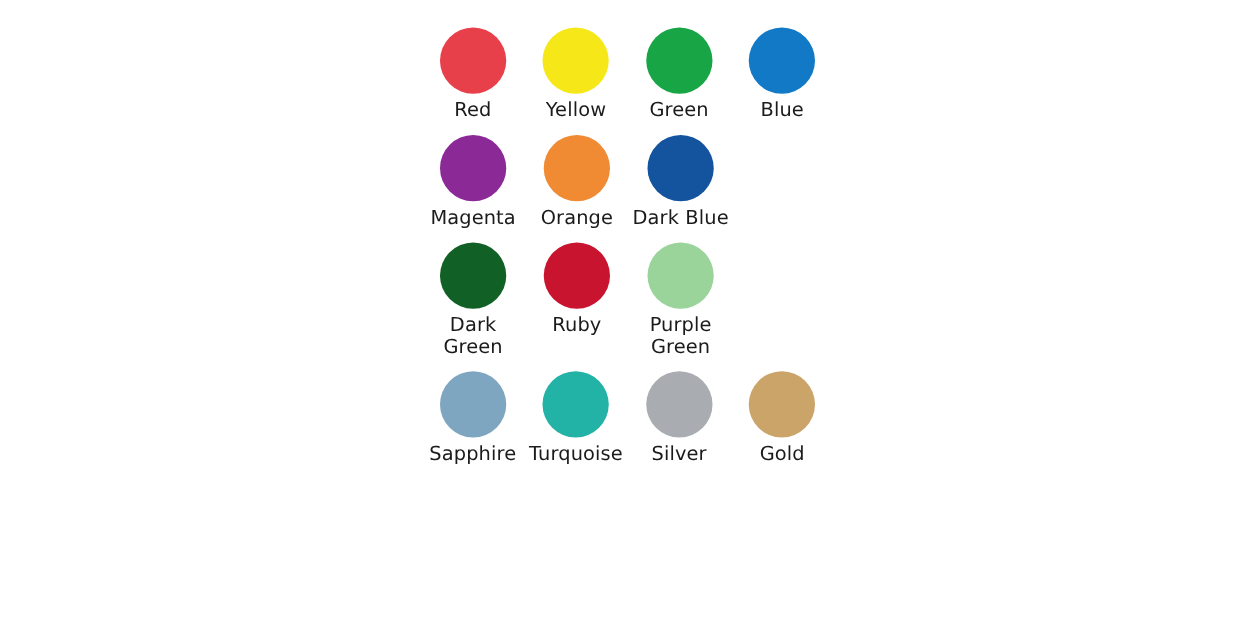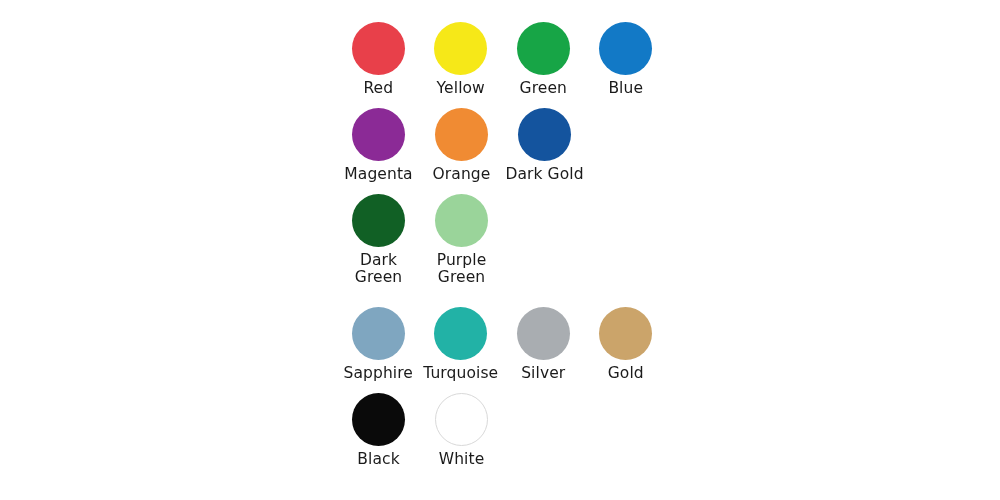--- a/index.html
+++ b/index.html
@@ -59,21 +59,21 @@
     font-size: 15.5px;
     line-height: 17px;
     color: #1b1b1b;
     text-align: center;
     letter-spacing: 0.1px;
     white-space: pre-line;
     font-family: "DejaVu Sans", sans-serif;
   }
 
   .row-gap-normal { margin-bottom: 11px; }
-  .row-gap-tall { margin-bottom: 21px; }
+  .row-gap-tall { margin-bottom: 11px; }
 </style>
 </head>
 <body>
 
 <div id="palette-board">
   <div id="swatch-grid">
       <div class="swatch-row row-gap-normal">
         <div class="swatch-cell">
           <div class="swatch-dot" title="Red" style="background: rgb(232, 64, 74);"></div>
           <div class="swatch-label">Red</div>
@@ -95,28 +95,32 @@
         <div class="swatch-cell">
           <div class="swatch-dot" title="Purple" style="background: rgb(139, 42, 150);"></div>
           <div class="swatch-label">Magenta</div>
         </div>
         <div class="swatch-cell">
           <div class="swatch-dot" title="Orange" style="background: rgb(240, 139, 51);"></div>
           <div class="swatch-label">Orange</div>
         </div>
         <div class="swatch-cell">
           <div class="swatch-dot" title="Dark Blue" style="background: rgb(20, 84, 158);"></div>
-          <div class="swatch-label">Dark Gold</div>
+          <div class="swatch-label">Dark Blue</div>
         </div>
       </div>
       <div class="swatch-row row-gap-tall">
         <div class="swatch-cell">
           <div class="swatch-dot" title="Dark Green" style="background: rgb(17, 96, 37);"></div>
           <div class="swatch-label">Dark
 Green</div>
+        </div>
+        <div class="swatch-cell">
+          <div class="swatch-dot" title="Ruby" style="background: rgb(200, 20, 47);"></div>
+          <div class="swatch-label">Ruby</div>
         </div>
         <div class="swatch-cell">
           <div class="swatch-dot" title="Light Green" style="background: rgb(154, 212, 154);"></div>
           <div class="swatch-label">Purple
 Green</div>
         </div>
       </div>
       <div class="swatch-row row-gap-normal">
         <div class="swatch-cell">
           <div class="swatch-dot" title="Sapphire" style="background: rgb(127, 166, 192);"></div>
@@ -128,24 +132,14 @@
         </div>
         <div class="swatch-cell">
           <div class="swatch-dot" title="Silver" style="background: rgb(169, 173, 177);"></div>
           <div class="swatch-label">Silver</div>
         </div>
         <div class="swatch-cell">
           <div class="swatch-dot" title="Gold" style="background: rgb(203, 164, 106);"></div>
           <div class="swatch-label">Gold</div>
         </div>
       </div>
-      <div class="swatch-row row-gap-normal">
-        <div class="swatch-cell">
-          <div class="swatch-dot" title="Black" style="background: rgb(10, 10, 10);"></div>
-          <div class="swatch-label">Black</div>
-        </div>
-        <div class="swatch-cell">
-          <div class="swatch-dot has-outline" title="White" style="background: rgb(255, 255, 255);"></div>
-          <div class="swatch-label">White</div>
-        </div>
-      </div>
     </div>
 </div>
 
 </body></html>

